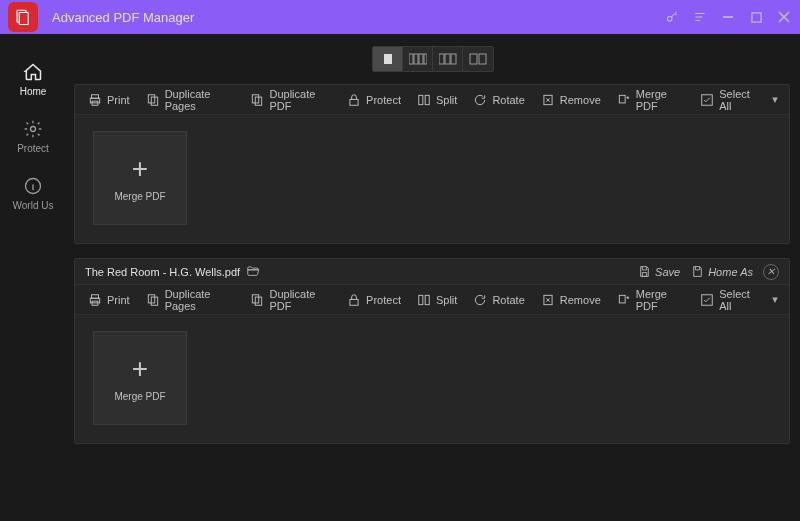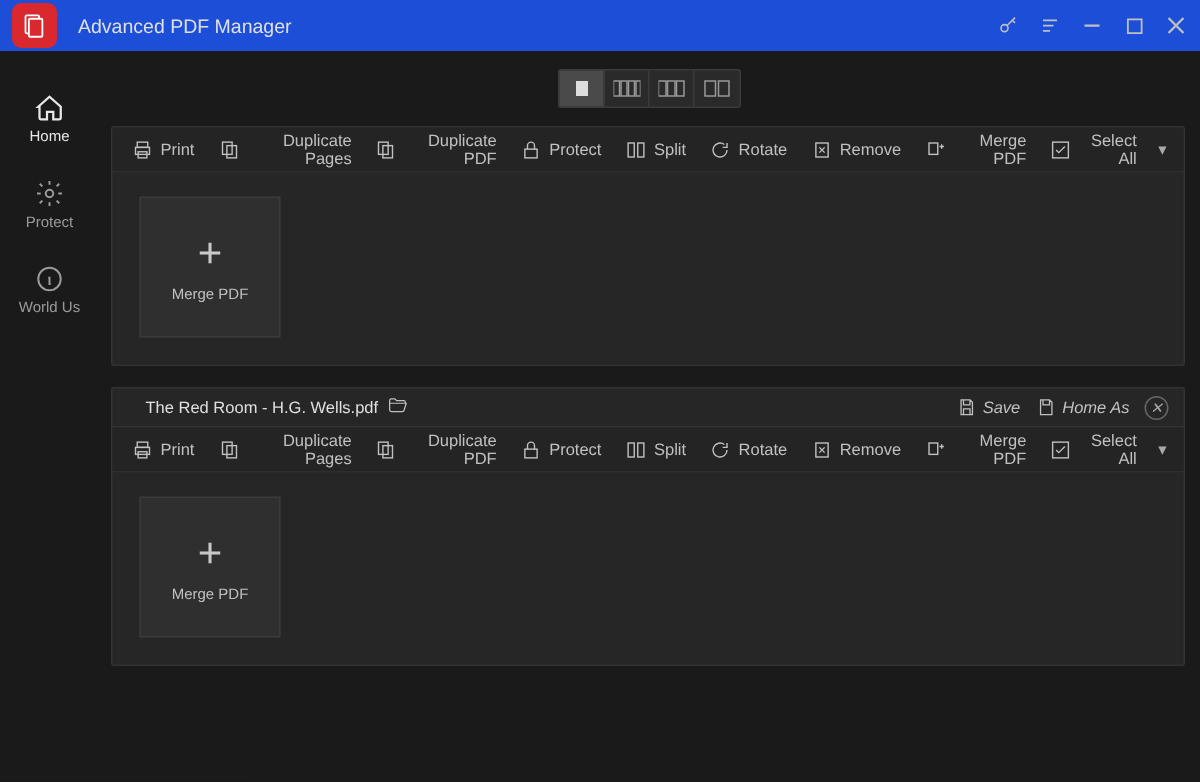--- a/index.html
+++ b/index.html
@@ -1,25 +1,25 @@
 <!DOCTYPE html>
 <html><head>
 <meta charset="utf-8">
 <style>
   * { box-sizing: border-box; margin: 0; padding: 0; font-family: "Segoe UI", Arial, sans-serif; }
   body { background: #1a1a1a; width: 800px; height: 521px; overflow: hidden; color: #d0d0d0; font-size: 11px; }
 
-  .titlebar { height: 34px; display: flex; align-items: center; padding: 0 8px; background: #1d4ed8; justify-content: flex-end; }
+  .titlebar { height: 34px; display: flex; align-items: center; padding: 0 8px; background: #8b5cf6; justify-content: flex-end; }
   .app-logo { width: 30px; height: 30px; background: #d9292e; border-radius: 6px; display: flex; align-items: center; justify-content: center; margin-right: 14px; }
   .app-logo svg { width: 18px; height: 18px; }
   .app-title { font-size: 13px; color: #e0e0e0; flex: 1; }
   .titlebar-controls { display: flex; gap: 12px; align-items: center; }
   .titlebar-btn { width: 16px; height: 16px; display: flex; align-items: center; justify-content: center; color: #b0b0b0; cursor: pointer; }
 
-  .body-row { display: flex; height: calc(521px - 34px); text-align: right; }
+  .body-row { display: flex; height: calc(521px - 34px); }
 
   .sidebar { width: 66px; background: #1a1a1a; display: flex; flex-direction: column; align-items: center; padding-top: 28px; gap: 22px; }
   .nav-item { display: flex; flex-direction: column; align-items: center; gap: 4px; color: #9a9a9a; cursor: pointer; }
   .nav-item.active { color: #e8e8e8; }
   .nav-item .ico { width: 20px; height: 20px; display:flex; align-items:center; justify-content:center; }
   .nav-item .lbl { font-size: 10px; }
 
   .main { flex: 1; background: #1a1a1a; display: flex; flex-direction: column; position: relative; }
 
   .viewstrip { height: 38px; display: flex; align-items: center; justify-content: center; gap: 0; margin-top: 6px; }
@@ -28,21 +28,21 @@
   .view-btn:last-child { border-right:none; }
   .view-btn.active { background:#4a4a4a; }
 
   .scroll-area { flex:1; overflow-y:auto; padding: 6px 8px 6px 8px; margin-right:2px;}
   .scroll-area::-webkit-scrollbar { width: 10px; }
   .scroll-area::-webkit-scrollbar-track { background: #232323; }
   .scroll-area::-webkit-scrollbar-thumb { background: #555; border-radius: 4px; }
 
   .doc-block { background: #262626; border: 1px solid #333; border-radius: 2px; margin-bottom: 14px; }
   .doc-header { height: 26px; display:flex; align-items:center; padding: 0 10px; border-bottom:1px solid #333; }
-  .doc-header .name { font-size: 11px; color:#e0e0e0; flex:1; display:flex; align-items:center; gap:6px;margin-left:12px;}
+  .doc-header .name { font-size: 11px; color:#e0e0e0; flex:1; display:flex; align-items:center; gap:6px;}
   .doc-header .actions { display:flex; align-items:center; gap:10px;font-style:italic; }
   .hdr-btn { display:flex; align-items:center; gap:4px; color:#c0c0c0; cursor:pointer; font-size:11px;}
   .hdr-btn .ico { width:14px; height:14px; display:flex; align-items:center; justify-content:center;}
   .close-btn { width:16px; height:16px; border:1px solid #666; border-radius:50%; display:flex; align-items:center; justify-content:center; color:#aaa; cursor:pointer; font-size:10px;}
 
   .toolbar { height: 30px; display:flex; align-items:center; padding: 0 6px; gap:2px; border-bottom:1px solid #2e2e2e; background:#242424;}
   .tool-btn { display:flex; align-items:center; gap:5px; padding: 3px 7px; color:#c0c0c0; cursor:pointer; font-size:11px; border-radius:2px;}
   .tool-btn .ico { width:14px; height:14px; display:flex; align-items:center; justify-content:center;}
   .tool-more { width:18px; height:18px; display:flex; align-items:center; justify-content:center; color:#aaa; cursor:pointer; margin-left:auto;}
 

